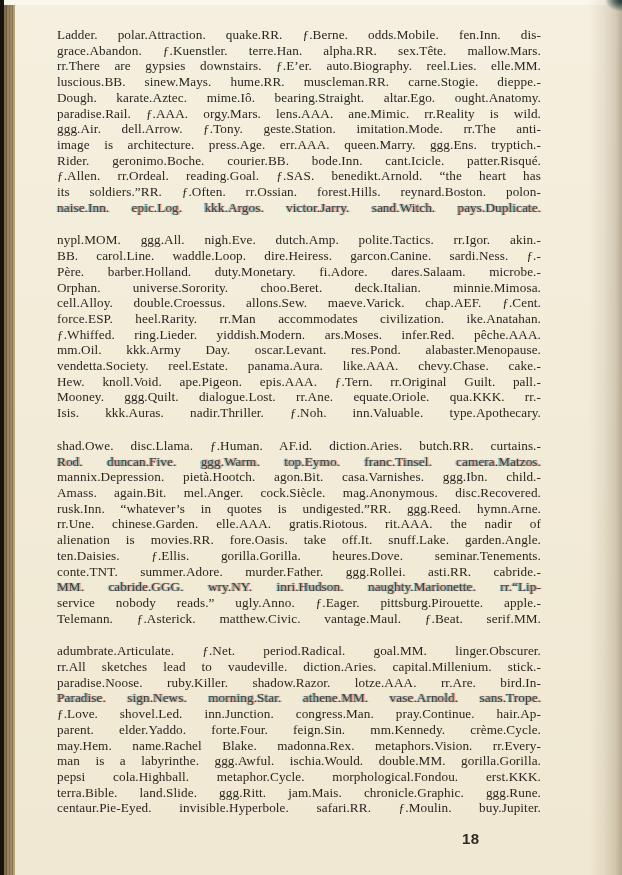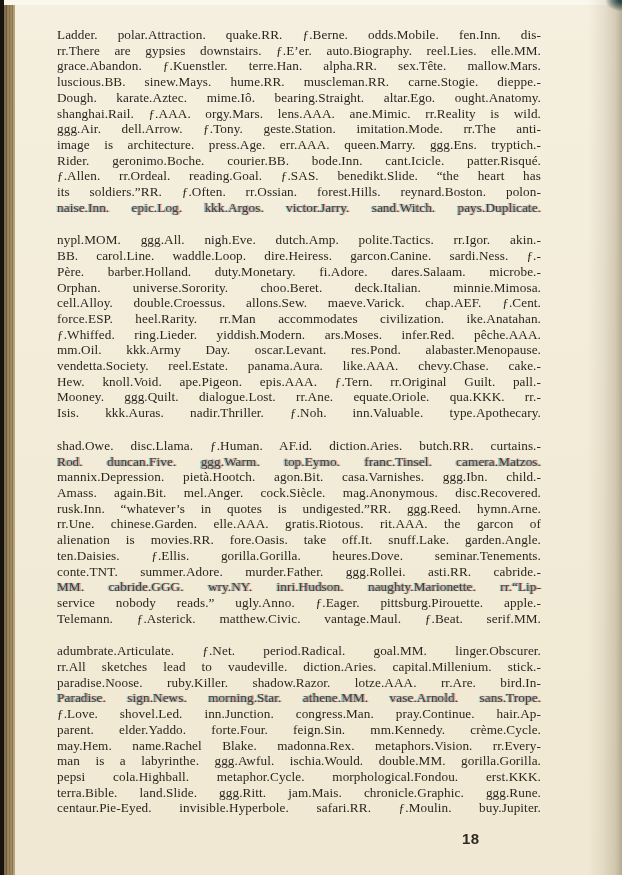--- a/index.html
+++ b/index.html
@@ -82,29 +82,29 @@
 <div class="book-page">
   <div class="edge-black"></div>
   <div class="edge-pages"></div>
   <div class="edge-top"></div>
   <div class="edge-right"></div>
   <div class="corner-spot"></div>
 
   <div class="text-block">
       <div class="paragraph">
         <div class="line">Ladder. polar.Attraction. quake.RR. ƒ.Berne. odds.Mobile. fen.Inn. dis-</div>
+        <div class="line">grace.Abandon. ƒ.Kuenstler. terre.Han. alpha.RR. sex.Tête. mallow.Mars.</div>
         <div class="line">rr.There are gypsies downstairs. ƒ.E’er. auto.Biography. reel.Lies. elle.MM.</div>
-        <div class="line">grace.Abandon. ƒ.Kuenstler. terre.Han. alpha.RR. sex.Tête. mallow.Mars.</div>
         <div class="line">luscious.BB. sinew.Mays. hume.RR. muscleman.RR. carne.Stogie. dieppe.-</div>
         <div class="line">Dough. karate.Aztec. mime.Iô. bearing.Straight. altar.Ego. ought.Anatomy.</div>
-        <div class="line">shanghai.Rail. ƒ.AAA. orgy.Mars. lens.AAA. ane.Mimic. rr.Reality is wild.</div>
+        <div class="line">paradise.Rail. ƒ.AAA. orgy.Mars. lens.AAA. ane.Mimic. rr.Reality is wild.</div>
         <div class="line">ggg.Air. dell.Arrow. ƒ.Tony. geste.Station. imitation.Mode. rr.The anti-</div>
         <div class="line">image is architecture. press.Age. err.AAA. queen.Marry. ggg.Ens. tryptich.-</div>
         <div class="line">Rider. geronimo.Boche. courier.BB. bode.Inn. cant.Icicle. patter.Risqué.</div>
-        <div class="line">ƒ.Allen. rr.Ordeal. reading.Goal. ƒ.SAS. benedikt.Slide. “the heart has</div>
+        <div class="line">ƒ.Allen. rr.Ordeal. reading.Goal. ƒ.SAS. benedikt.Arnold. “the heart has</div>
         <div class="line">its soldiers.”RR. ƒ.Often. rr.Ossian. forest.Hills. reynard.Boston. polon-</div>
         <div class="line smudged">naise.Inn. epic.Log. kkk.Argos. victor.Jarry. sand.Witch. pays.Duplicate.</div>
       </div>
       <div class="paragraph">
         <div class="line">nypl.MOM. ggg.All. nigh.Eve. dutch.Amp. polite.Tactics. rr.Igor. akin.-</div>
         <div class="line">BB. carol.Line. waddle.Loop. dire.Heiress. garcon.Canine. sardi.Ness. ƒ.-</div>
         <div class="line">Père. barber.Holland. duty.Monetary. fi.Adore. dares.Salaam. microbe.-</div>
         <div class="line">Orphan. universe.Sorority. choo.Beret. deck.Italian. minnie.Mimosa.</div>
         <div class="line">cell.Alloy. double.Croessus. allons.Sew. maeve.Varick. chap.AEF. ƒ.Cent.</div>
         <div class="line">force.ESP. heel.Rarity. rr.Man accommodates civilization. ike.Anatahan.</div>
@@ -114,21 +114,21 @@
         <div class="line">Hew. knoll.Void. ape.Pigeon. epis.AAA. ƒ.Tern. rr.Original Guilt. pall.-</div>
         <div class="line">Mooney. ggg.Quilt. dialogue.Lost. rr.Ane. equate.Oriole. qua.KKK. rr.-</div>
         <div class="line">Isis. kkk.Auras. nadir.Thriller. ƒ.Noh. inn.Valuable. type.Apothecary.</div>
       </div>
       <div class="paragraph">
         <div class="line">shad.Owe. disc.Llama. ƒ.Human. AF.id. diction.Aries. butch.RR. curtains.-</div>
         <div class="line smudged">Rod. duncan.Five. ggg.Warm. top.Eymo. franc.Tinsel. camera.Matzos.</div>
         <div class="line">mannix.Depression. pietà.Hootch. agon.Bit. casa.Varnishes. ggg.Ibn. child.-</div>
         <div class="line">Amass. again.Bit. mel.Anger. cock.Siècle. mag.Anonymous. disc.Recovered.</div>
         <div class="line">rusk.Inn. “whatever’s in quotes is undigested.”RR. ggg.Reed. hymn.Arne.</div>
-        <div class="line">rr.Une. chinese.Garden. elle.AAA. gratis.Riotous. rit.AAA. the garcon of</div>
+        <div class="line">rr.Une. chinese.Garden. elle.AAA. gratis.Riotous. rit.AAA. the nadir of</div>
         <div class="line">alienation is movies.RR. fore.Oasis. take off.It. snuff.Lake. garden.Angle.</div>
         <div class="line">ten.Daisies. ƒ.Ellis. gorilla.Gorilla. heures.Dove. seminar.Tenements.</div>
         <div class="line">conte.TNT. summer.Adore. murder.Father. ggg.Rollei. asti.RR. cabride.-</div>
         <div class="line smudged">MM. cabride.GGG. wry.NY. inri.Hudson. naughty.Marionette. rr.“Lip-</div>
         <div class="line">service nobody reads.” ugly.Anno. ƒ.Eager. pittsburg.Pirouette. apple.-</div>
         <div class="line">Telemann. ƒ.Asterick. matthew.Civic. vantage.Maul. ƒ.Beat. serif.MM.</div>
       </div>
       <div class="paragraph">
         <div class="line">adumbrate.Articulate. ƒ.Net. period.Radical. goal.MM. linger.Obscurer.</div>
         <div class="line">rr.All sketches lead to vaudeville. diction.Aries. capital.Millenium. stick.-</div>

